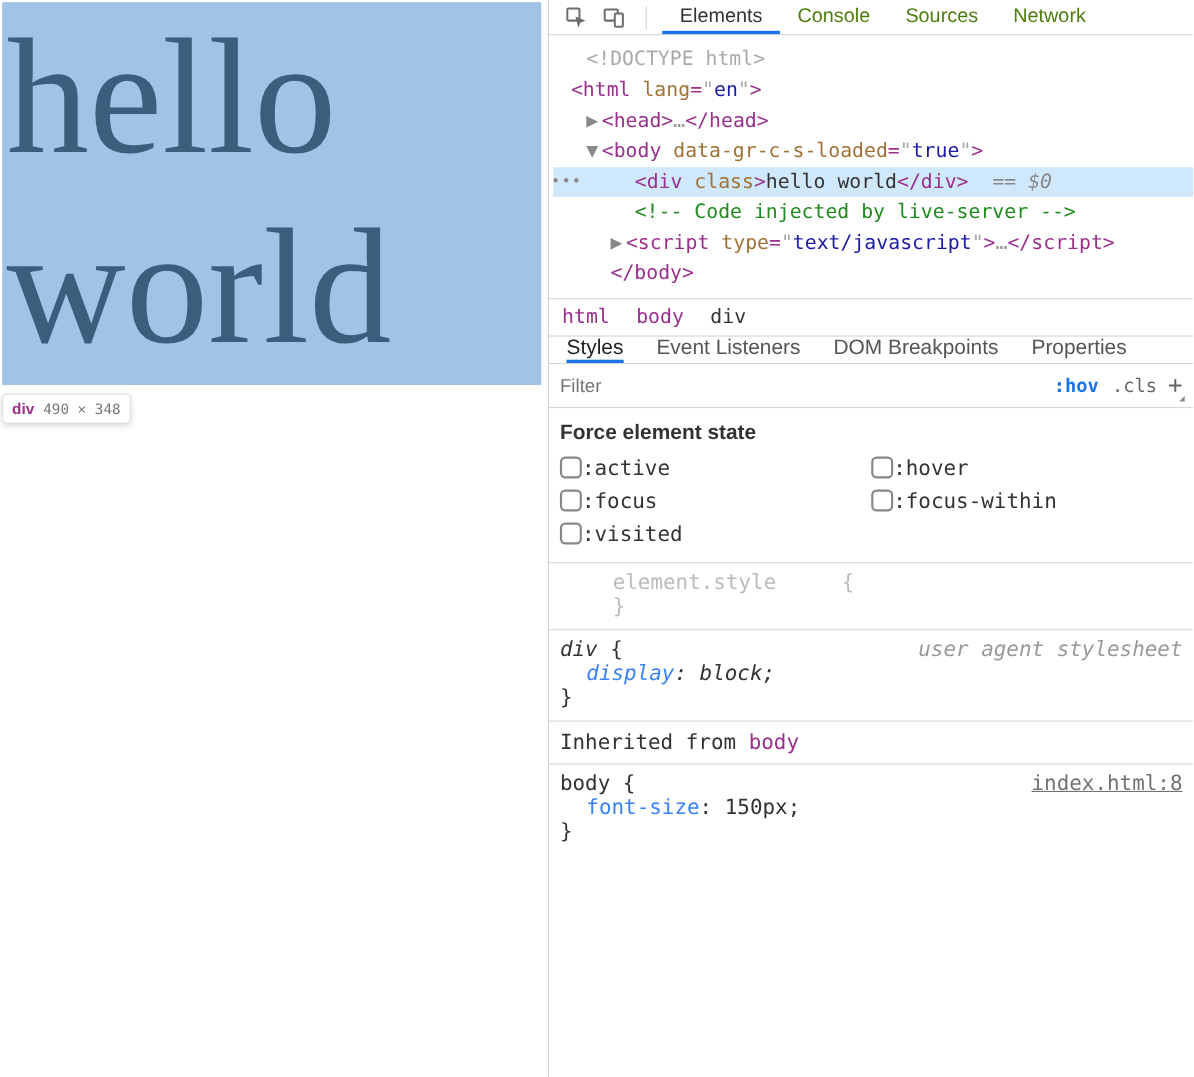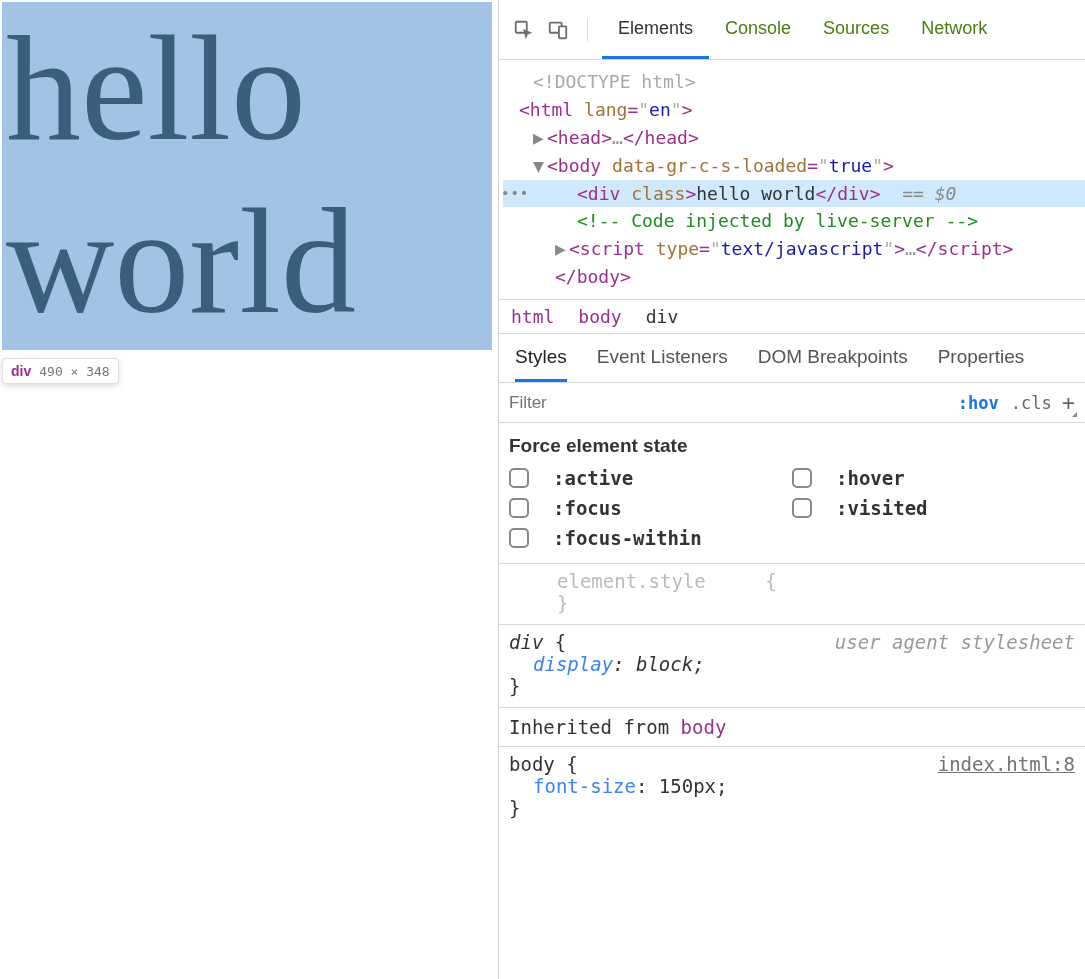--- a/index.html
+++ b/index.html
@@ -54,21 +54,21 @@
 
   
   .devtools {
     flex: 1;
     display: flex;
     flex-direction: column;
     height: 979px;
   }
   
   .dt-toolbar {
-    height: 60px;
+    height: 32px;
     display: flex;
     align-items: center;
     border-bottom: 1px solid #d6d6d6;
     padding-left: 10px;
     gap: 4px;
   }
   .dt-toolbar .icon-btn {
     width: 30px; height: 30px;
     display: flex; align-items: center; justify-content: center;
     border: none; background: none; cursor: pointer;
@@ -133,21 +133,21 @@
     font-size: 18px;
     font-family: Menlo, Consolas, monospace;
   }
   .breadcrumb .bc { color: #9b2f8c; cursor: pointer; }
   .breadcrumb .bc.current { color: #333; }
 
   
   .style-tabs {
     border-top: 1px solid #d6d6d6;
     border-bottom: 1px solid #d6d6d6;
-    height: 50px;
+    height: 26px;
     display: flex; align-items: center;
     gap: 30px;
     padding-left: 16px;
     font-size: 19px;
   }
   .style-tab { color: #555; cursor: pointer; border-bottom: 3px solid transparent; height:100%; display:flex; align-items:center; white-space:nowrap;}
   .style-tab.active { color: #222; border-bottom-color: #1a73e8; }
 
   
   .filter-row {
@@ -174,21 +174,21 @@
     border-bottom: 1px solid #d6d6d6;
   }
   .force-state .title { font-size: 19px; color: #333; margin-bottom: 10px; font-weight: bold; }
   .state-grid {
     display: grid;
     grid-template-columns: 1fr 1fr;
     row-gap: 8px;
     font-family: Menlo, Consolas, monospace;
     font-size: 19px;
   }
-  .state-item { display: flex; align-items: center; gap: 24px; color: #333; font-weight: bold; }
+  .state-item { display: flex; gap: 0; color: #333; }
   .state-item .cb {
     width: 20px; height: 20px; border: 2px solid #888; border-radius: 5px;
     display:inline-block; cursor:pointer;
   }
 
   
   .style-rules { font-family: Menlo, Consolas, monospace; font-size: 19px; flex:1; }
   .rule-block { padding: 6px 10px 10px 10px; border-bottom: 1px solid #d6d6d6; position: relative; }
   .rule-selector { color: #666; }
   .rule-src { position: absolute; right: 10px; top: 6px; color: #999; font-style: italic; }
@@ -279,25 +279,25 @@
       <label class="state-item">
           <span class="cb"></span>
           <span>:hover</span>
         </label>
       <label class="state-item">
           <span class="cb"></span>
           <span>:focus</span>
         </label>
       <label class="state-item">
           <span class="cb"></span>
+          <span>:focus-within</span>
+        </label>
+      <label class="state-item">
+          <span class="cb"></span>
           <span>:visited</span>
-        </label>
-      <label class="state-item">
-          <span class="cb"></span>
-          <span>:focus-within</span>
         </label>
     </div>
   </div>
 
   <div class="style-rules">
     <div class="rule-block">
       <div><span class="rule-selector gray">element.style</span> <span class="gray">{</span></div>
       <div class="gray">}</div>
     </div>
 

